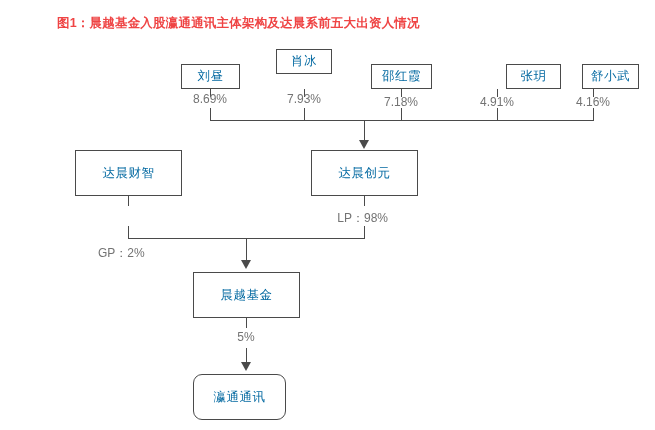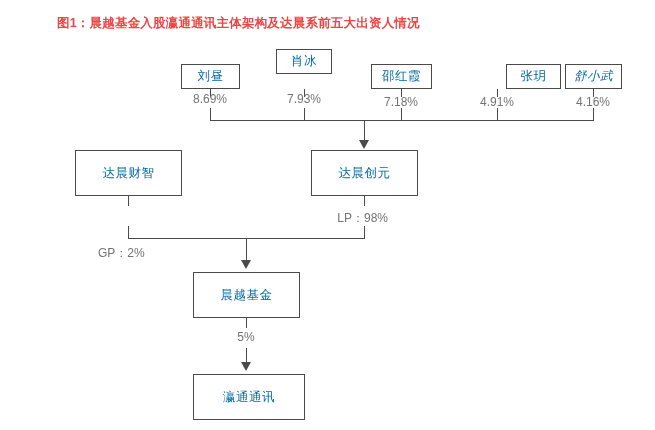--- a/index.html
+++ b/index.html
@@ -82,21 +82,21 @@
 </div>
 <div class="node person-node" style="left:276px; top:49px; width:56px;">
   <span>肖冰</span>
 </div>
 <div class="node person-node" style="left:371px; top:64px; width:61px;">
   <span>邵红霞</span>
 </div>
 <div class="node person-node" style="left:470px; top:64px; width:55px;margin-left:36px;">
   <span>张玥</span>
 </div>
-<div class="node person-node" style="left:565px; top:64px; width:57px;font-style:italic;">
+<div class="node person-node" style="left:582px; top:64px; width:57px;">
   <span>舒小武</span>
 </div>
 
 <div class="vline" style="left:210px; top:89px; height:8px;"></div>
 <div class="vline" style="left:304px; top:89px; height:8px;"></div>
 <div class="vline" style="left:401px; top:89px; height:8px;"></div>
 <div class="vline" style="left:497px; top:89px; height:8px;"></div>
 <div class="vline" style="left:593px; top:89px; height:8px;"></div>
 
 <div class="edge-label" style="left:180px; top:92px; width:60px;">8.69%</div>
@@ -138,15 +138,15 @@
 
 <div class="node org-node" style="left:193px; top:272px; width:107px;">
   <span>晨越基金</span>
 </div>
 
 <div class="vline" style="left:246px; top:318px; height:10px;"></div>
 <div class="edge-label" style="left:216px; top:330px; width:60px;">5%</div>
 <div class="vline" style="left:246px; top:348px; height:16px;"></div>
 <div class="arrow-head" style="left:241px; top:362px;"></div>
 
-<div class="node org-node" style="left:193px; top:374px; width:112px;">
+<div class="node org-node" style="left:193px; top:374px; width:93px;border-radius:9px;">
   <span>瀛通通讯</span>
 </div>
 
 </body></html>

